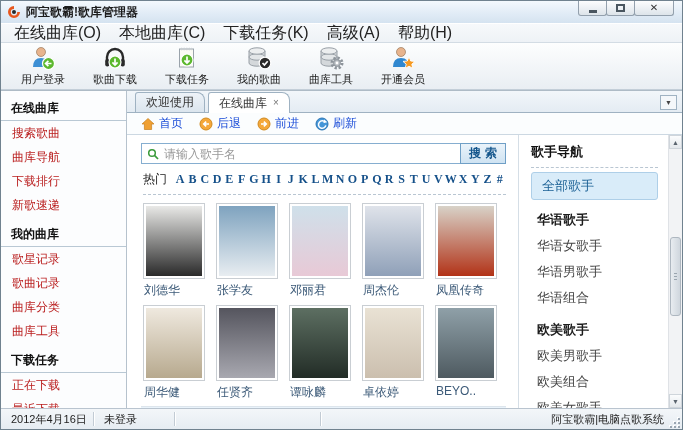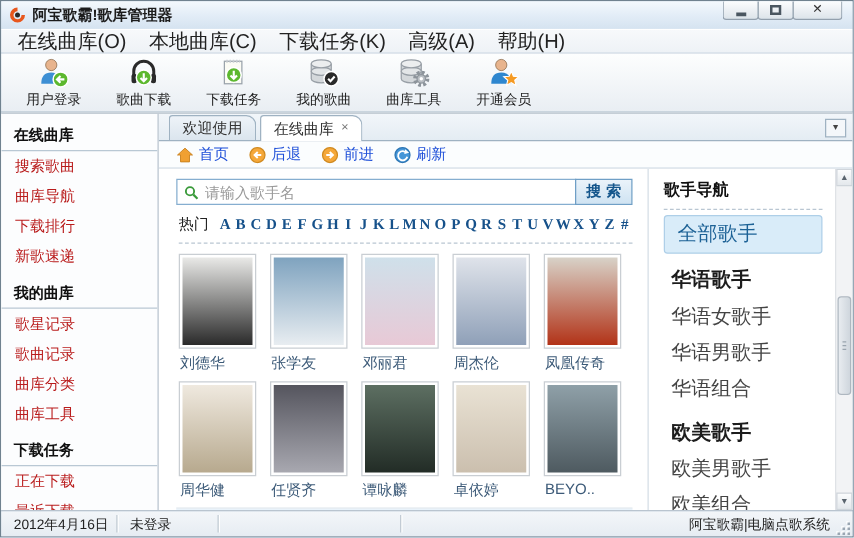--- a/index.html
+++ b/index.html
@@ -89,21 +89,21 @@
   .chart-cell { width:20%; font-size:11px; color:#555; white-space:nowrap; overflow:hidden; padding-left:3px;
                 font-family:"Liberation Serif","DejaVu Serif",serif; }
   .rank { color:#4a4a4a; font-weight:bold; }
   .rank.hot { color:#cf2a2a; }
   .cname { color:#3f7fa6; }
 
   
   .right-panel { width:150px; border-left:1px solid #d5dee6; padding:8px 0 0 12px; overflow:hidden; }
   .artist-title { font-size:13px; font-weight:bold; color:#111; padding-bottom:6px; margin-right:10px;
                   border-bottom:1px dashed #b9c6d2; }
-  .artist-item { font-size:16px; color:#444; padding:3px 6px; margin:2px 10px 0 0; }
+  .artist-item { font-size:13px; color:#444; padding:3px 6px; margin:2px 10px 0 0; }
   .artist-item.group { font-weight:bold; color:#1c1c1c; margin-top:8px; }
   .artist-item.selected { background:#d9ecf9; border:1px solid #aecfe8; border-radius:3px; color:#1d6296;
                           padding:4px 6px 4px 10px; margin:4px 10px 2px 0; }
 
   
   .scrollbar { width:14px; background:#f2f3f5; border-left:1px solid #dfe2e6; display:flex; flex-direction:column; }
   .sb-btn { height:14px; display:flex; align-items:center; justify-content:center; font-size:7px; color:#5a646e;
             background:linear-gradient(180deg,#fbfcfd,#e4e8ec); border:1px solid #cfd5db; }
   .sb-track { flex:1; position:relative; }
   .sb-thumb { position:absolute; left:1px; right:1px; top:36%; height:32%; border-radius:3px;

